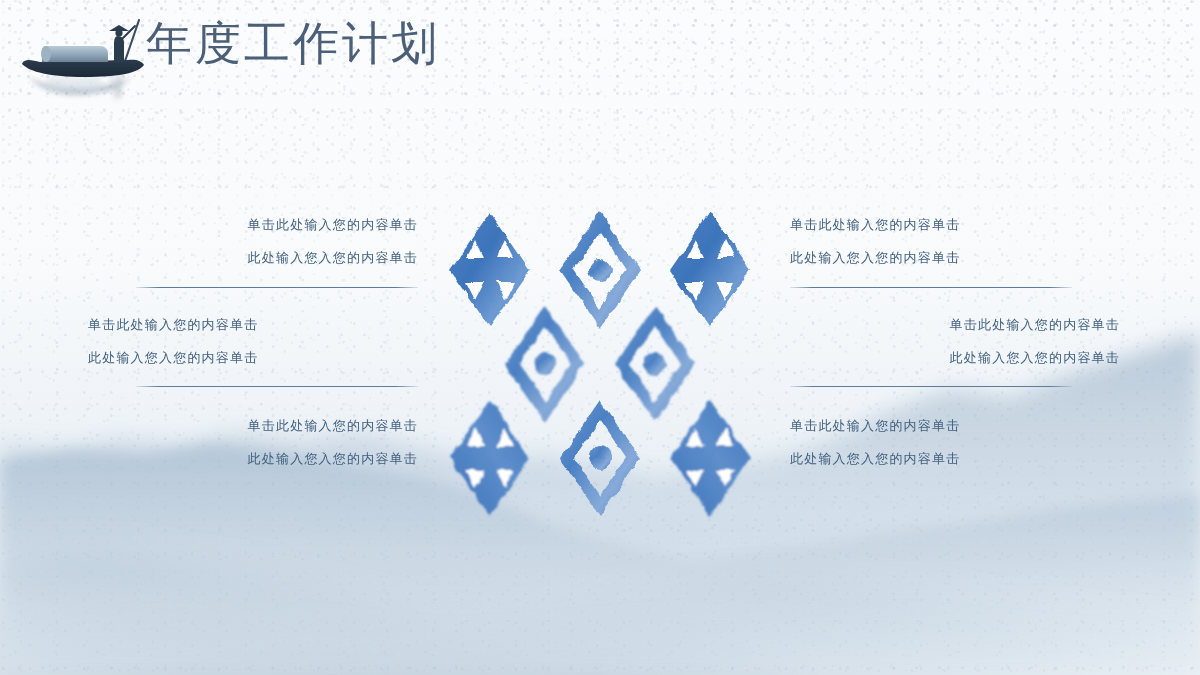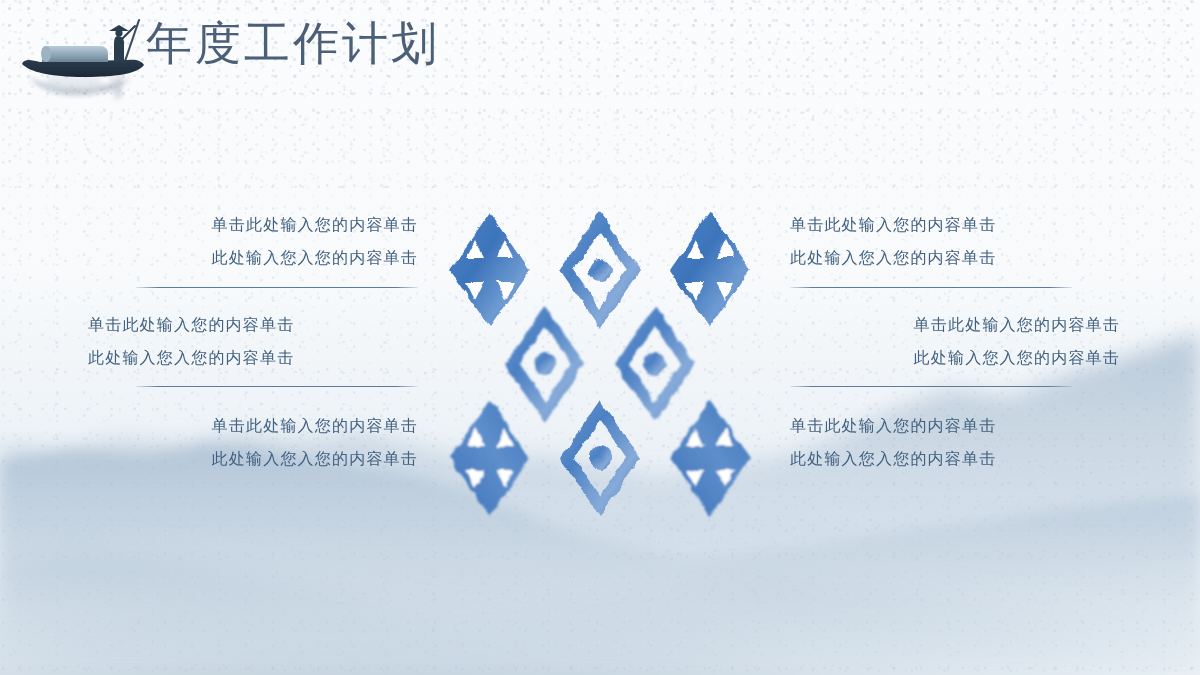--- a/index.html
+++ b/index.html
@@ -53,21 +53,21 @@
     font-family:"Liberation Serif",serif;
     font-size:46px;line-height:56px;letter-spacing:3px;
     color:#4c5f78;white-space:nowrap;
   }
   
   .col{position:absolute;top:208px;width:330px;}
   .col-left{left:88px;}
   .col-right{left:790px;}
   .block{position:relative;}
   .block p{
-    margin:0;font-size:16px;line-height:33px;letter-spacing:1.2px;
+    margin:0;font-size:13px;line-height:33px;letter-spacing:1.2px;
     color:#41607f;font-family:"Liberation Sans",sans-serif;white-space:nowrap;
   }
   .divider{height:1px;background:linear-gradient(90deg,rgba(94,124,156,.15) 0%,#5d7b9b 8%,#5d7b9b 92%,rgba(94,124,156,.15) 100%);}
   
   .b1{padding-top:0;}
   .b1 p{text-align:right;}
   .b1 .divider{margin:13px 0 0 48px;width:282px;}
   .b2{padding-top:20px;}
   .b2 p{text-align:left;}
   .b2 .divider{margin:12px 0 0 48px;width:282px;}

